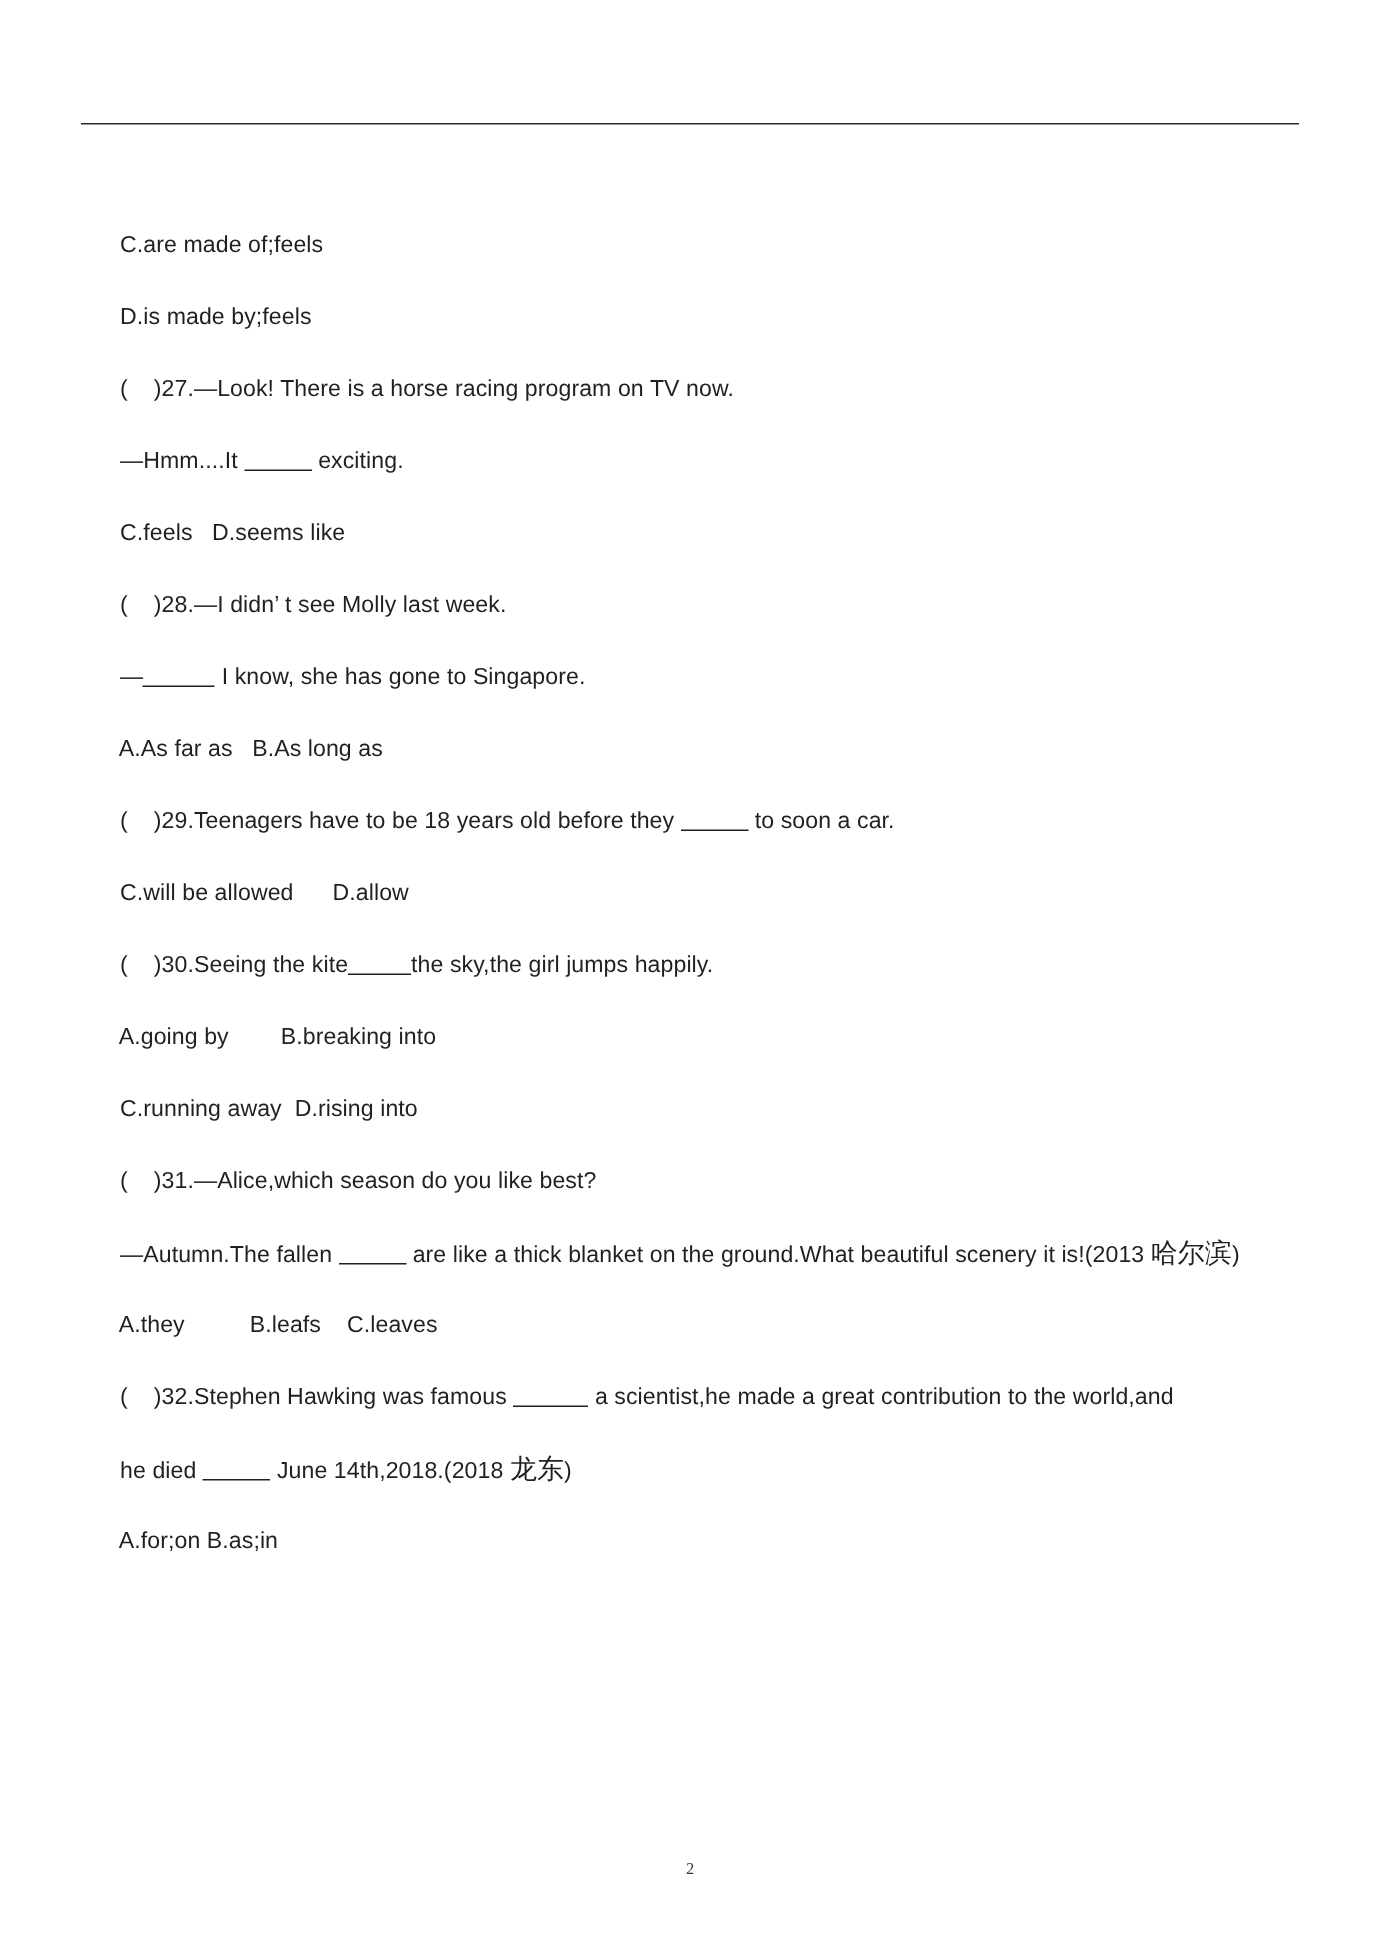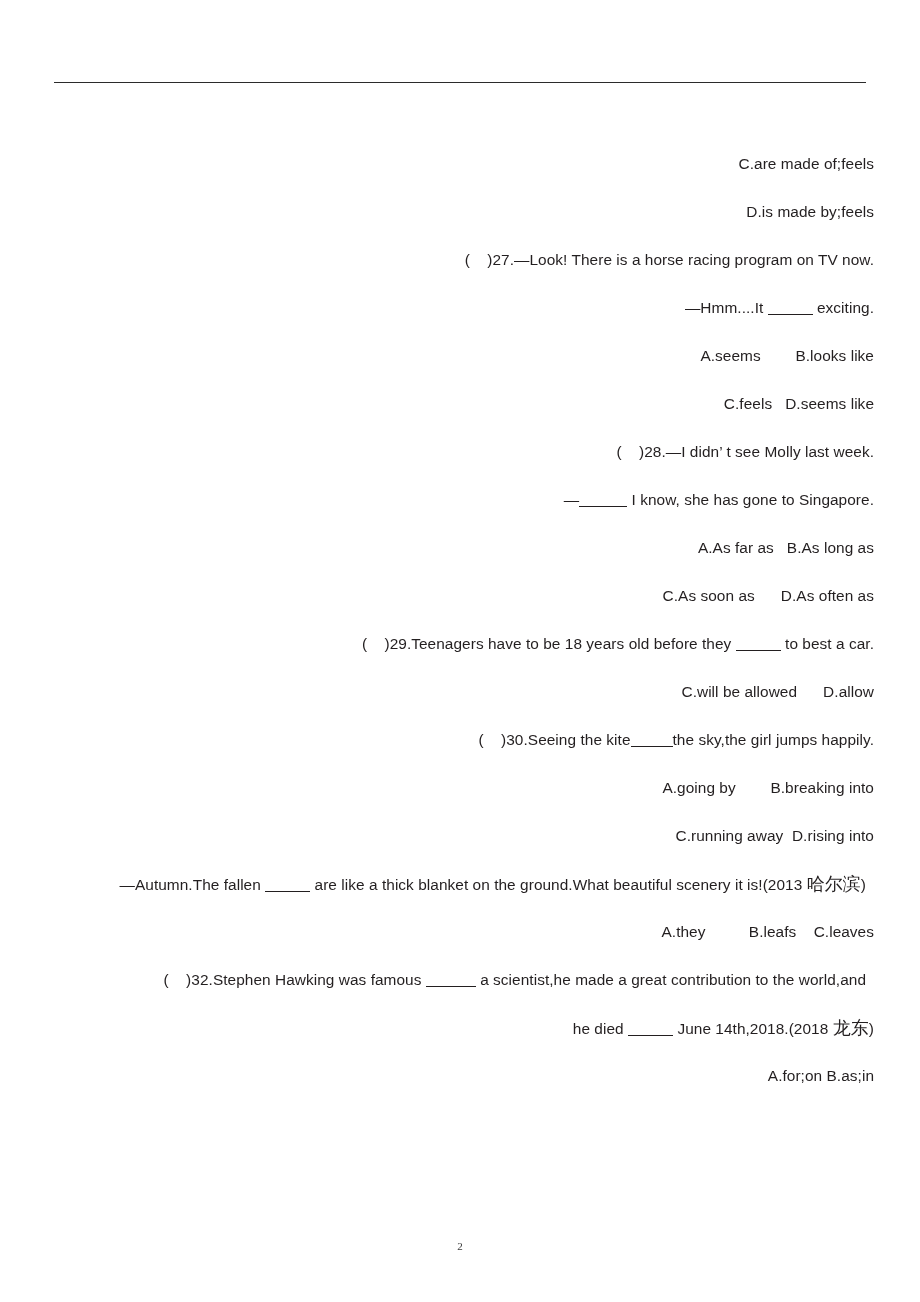--- a/index.html
+++ b/index.html
@@ -35,21 +35,20 @@
     top: 92px;
     width: 820px;
   }
   .line {
     font-size: 15.4px;
     line-height: 48px;
     height: 48px;
     white-space: pre;
     color: #231f20;
     letter-spacing: 0.06px;
-    text-align: right;
   }
   .line.wrap {
     white-space: pre-wrap;
     width: 812px;
   }
   .blank {
     display: inline-block;
     border-bottom: 1.2px solid #231f20;
     vertical-align: -2px;
   }
@@ -90,65 +89,62 @@
     </div>
 
     <div class="line">
       <span>(    )27.—Look! There is a horse racing program on TV now.</span>
     </div>
 
     <div class="line">
       <span>—Hmm....It </span><span class="blank w45"></span><span> exciting.</span>
     </div>
 
-    <div class="line">
-      <span>A.seems        B.looks like</span>
-    </div>
 
     <div class="line">
       <span>C.feels   D.seems like</span>
     </div>
 
     <div class="line">
       <span>(    )28.—I didn’ t see Molly last week.</span>
     </div>
 
     <div class="line">
       <span>—</span><span class="blank w48"></span><span> I know, she has gone to Singapore.</span>
     </div>
 
     <div class="line">
       <span>A.As far as   B.As long as</span>
     </div>
 
-    <div class="line">
-      <span>C.As soon as      D.As often as</span>
-    </div>
 
     <div class="line">
-      <span>(    )29.Teenagers have to be 18 years old before they </span><span class="blank w45"></span><span> to best a car.</span>
+      <span>(    )29.Teenagers have to be 18 years old before they </span><span class="blank w45"></span><span> to soon a car.</span>
     </div>
 
 
     <div class="line">
       <span>C.will be allowed      D.allow</span>
     </div>
 
     <div class="line">
       <span>(    )30.Seeing the kite</span><span class="blank w42"></span><span>the sky,the girl jumps happily.</span>
     </div>
 
     <div class="line">
       <span>A.going by        B.breaking into</span>
     </div>
 
     <div class="line">
       <span>C.running away  D.rising into</span>
     </div>
 
+    <div class="line">
+      <span>(    )31.—Alice,which season do you like best?</span>
+    </div>
 
     <div class="line wrap">
       <span>—Autumn.The fallen </span><span class="blank w45"></span><span> are like a thick blanket on the ground.What beautiful scenery it is!(2013 </span><span class="cjk">哈尔滨</span><span>)</span>
     </div>
 
     <div class="line">
       <span>A.they          B.leafs    C.leaves</span>
     </div>
 
     <div class="line wrap">

